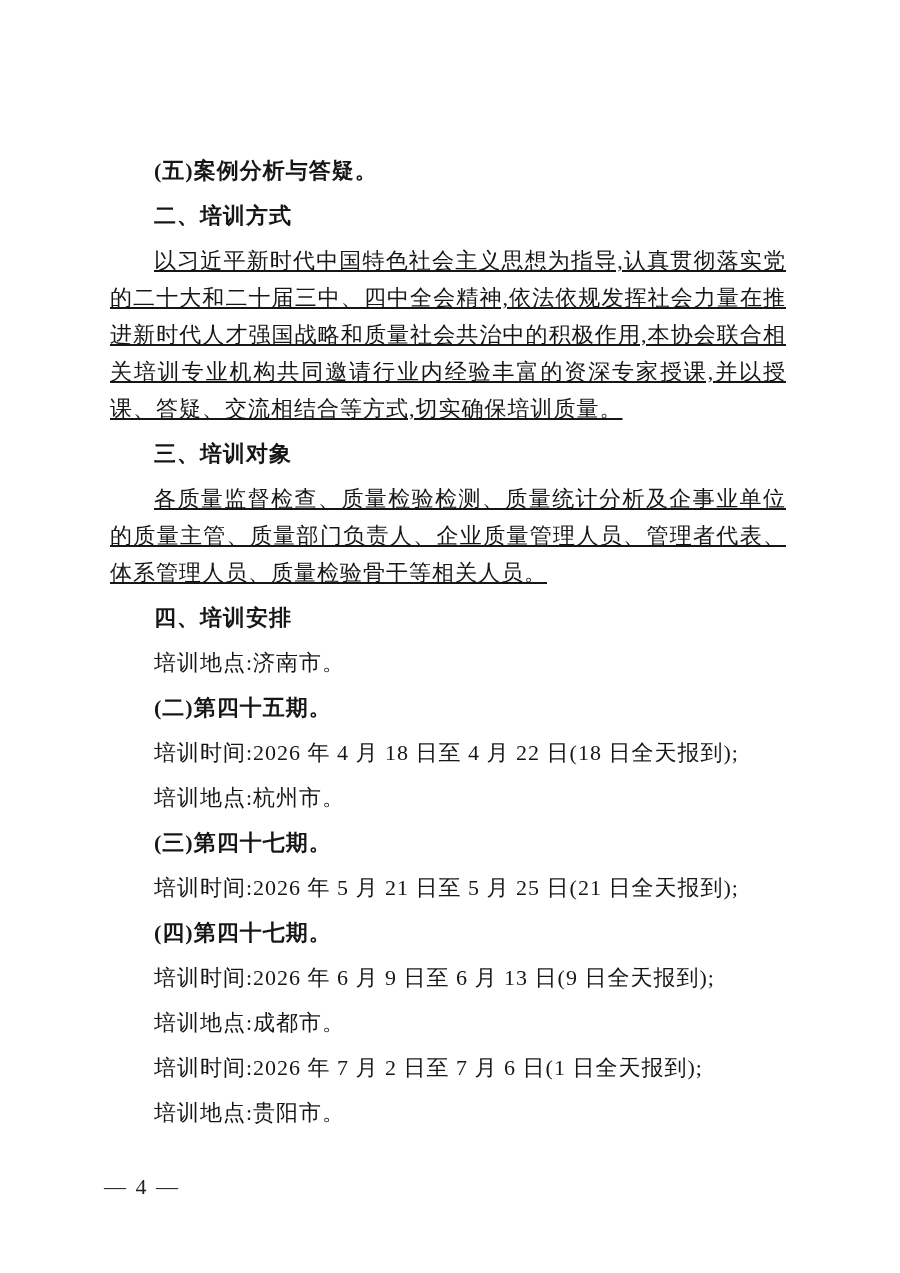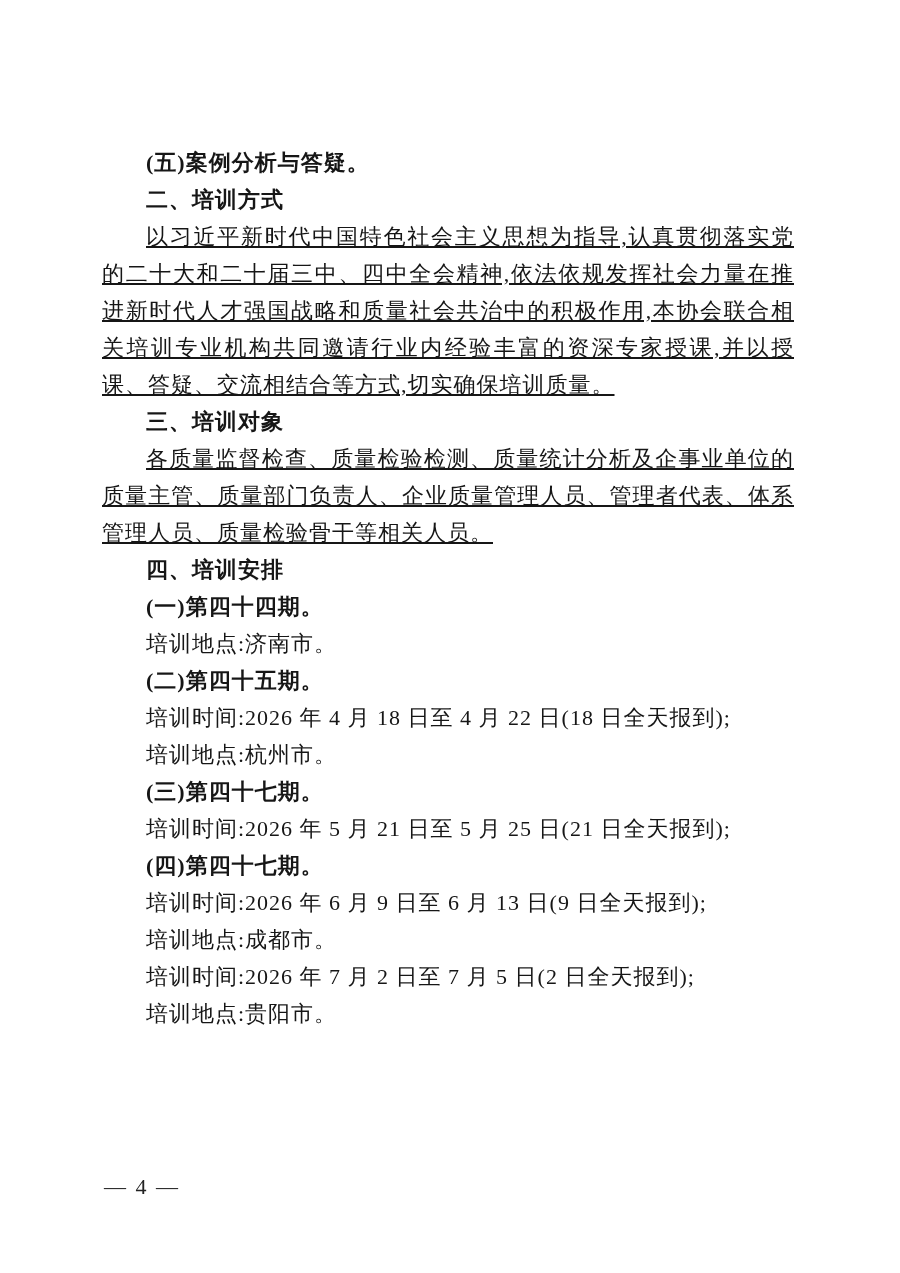--- a/index.html
+++ b/index.html
@@ -15,21 +15,21 @@
     font-family: "Liberation Serif", "DejaVu Serif", serif;
     color: #161616;
   }
   .doc-content {
     position: absolute;
     left: 102px;
     top: 144px;
     width: 692px;
   }
   .doc-content p {
-    margin: 0;
+    margin: 8px;
     font-size: 22px;
     line-height: 37px;
     letter-spacing: 1px;
   }
   
   .kai {
     font-weight: bold;
     text-indent: 2em;
     font-family: "Liberation Serif", "DejaVu Serif", serif;
   }
@@ -63,31 +63,30 @@
 <body>
 
 <div class="doc-content">
   <p class="kai">(五)案例分析与答疑。</p>
   <p class="hei">二、培训方式</p>
   <p class="para">以习近平新时代中国特色社会主义思想为指导,认真贯彻落实党的二十大和二十届三中、四中全会精神,依法依规发挥社会力量在推进新时代人才强国战略和质量社会共治中的积极作用,本协会联合相关培训专业机构共同邀请行业内经验丰富的资深专家授课,并以授课、答疑、交流相结合等方式,切实确保培训质量。</p>
   <p class="hei">三、培训对象</p>
   <p class="para">各质量监督检查、质量检验检测、质量统计分析及企事业单位的质量主管、质量部门负责人、企业质量管理人员、管理者代表、体系管理人员、质量检验骨干等相关人员。</p>
   <p class="hei">四、培训安排</p>
 
-  <p class="kai">(一)第四十四期。</p>
   <p class="line">培训地点:济南市。</p>
 
   <p class="kai">(二)第四十五期。</p>
   <p class="line">培训时间:2026 年 4 月 18 日至 4 月 22 日(18 日全天报到);</p>
   <p class="line">培训地点:杭州市。</p>
 
   <p class="kai">(三)第四十七期。</p>
   <p class="line">培训时间:2026 年 5 月 21 日至 5 月 25 日(21 日全天报到);</p>
 
   <p class="kai">(四)第四十七期。</p>
   <p class="line">培训时间:2026 年 6 月 9 日至 6 月 13 日(9 日全天报到);</p>
   <p class="line">培训地点:成都市。</p>
 
-  <p class="line">培训时间:2026 年 7 月 2 日至 7 月 5 日(2 日全天报到);</p>
+  <p class="line">培训时间:2026 年 7 月 2 日至 7 月 6 日(1 日全天报到);</p>
   <p class="line">培训地点:贵阳市。</p>
 </div>
 
 <div class="page-footer">— 4 —</div>
 
 </body></html>

